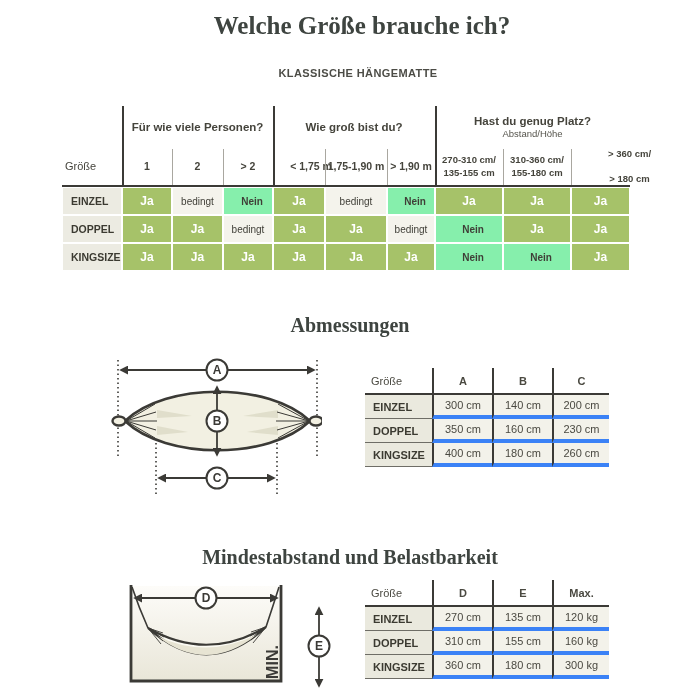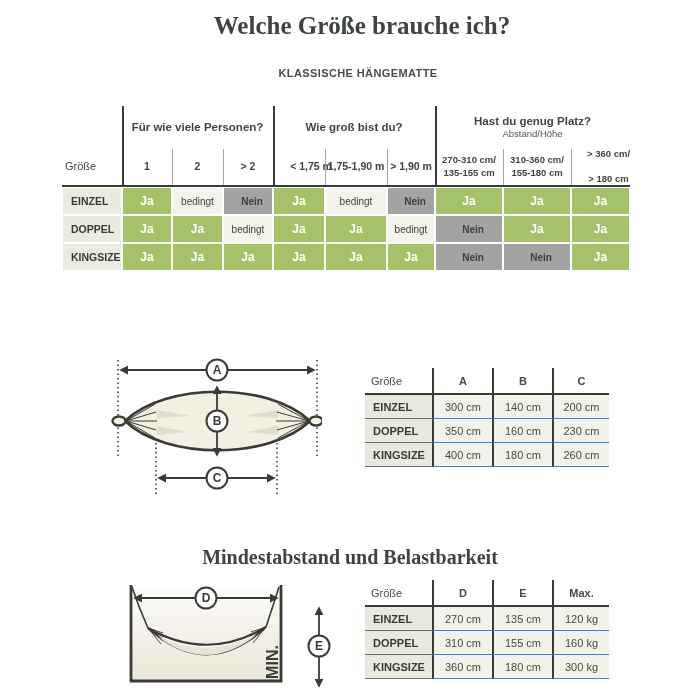--- a/index.html
+++ b/index.html
@@ -32,34 +32,34 @@
   .hthick{position:absolute;top:79px;left:0;width:568px;height:2px;background:#3b3a36;}
   .mx-data{position:absolute;left:0;top:81px;display:grid;
            grid-template-columns:60px 50px 51px 50px 52px 62px 48px 68px 68px 59px;
            grid-auto-rows:28px;}
   .m-cell{border:1px solid #fff;display:flex;align-items:center;justify-content:center;
           font-size:10px;color:#3f3e37;}
   .m-lbl{justify-content:flex-start;padding-left:8px;background:#ecebe2;font-weight:bold;
          font-size:10.5px;color:#3b3a31;}
   .c-ja{background:#a6c269;color:#fff;font-weight:bold;font-size:12px;}
   .c-bed{background:#f4f3ec;}
-  .c-nein{background:#a3a3a3;font-weight:bold;padding-left:8px;}
+  .c-nein{background:#86efac;font-weight:bold;padding-left:8px;}
 
   
   .stable{position:absolute;left:365px;display:grid;width:244px;
           grid-template-columns:67px 60px 60px 57px;grid-template-rows:27px 24px 24px 24px;
           font-size:11px;color:#4a4941;}
   #dims-table{top:368px;} #clear-table{top:580px;}
   .st-h{display:flex;align-items:center;justify-content:center;font-weight:bold;
         border-bottom:2px solid #3b3a36;}
   .st-h.first{justify-content:flex-start;padding-left:6px;font-weight:normal;}
   .st-lbl{background:#eae9de;font-weight:bold;display:flex;align-items:center;padding-left:8px;
           border-bottom:1px solid #6e6d66;color:#3b3a31;}
   .st-val{background:#f3f2ea;display:flex;align-items:center;justify-content:center;
-          border-bottom:1px solid #3b82f6;}
+          border-bottom:4px solid #3b82f6;}
   .vl{border-left:2px solid #3b3a36;}
 
   
   #diagram-top{position:absolute;left:106px;top:356px;}
   #diagram-side{position:absolute;left:115px;top:576px;}
   .dg-line{stroke:#3b3a36;}
   .dg-text{font-family:"Liberation Sans",sans-serif;font-weight:bold;fill:#3b3a36;}
 </style>
 </head>
 <body>
@@ -89,21 +89,21 @@
     <div class="sh" style="left:263px;width:62px;">1,75-1,90 m</div>
     <div class="sh" style="left:325px;width:48px;">&gt; 1,90 m</div>
     <div class="sh two" style="left:373px;width:68px;">
       <span>270-310 cm/</span>
       <span>135-155 cm</span>
     </div>
     <div class="sh two" style="left:441px;width:68px;">
       <span>310-360 cm/</span>
       <span>155-180 cm</span>
     </div>
-    <div class="sh two" style="left:517px;width:59px;gap:12px;">
+    <div class="sh two" style="left:538px;width:59px;gap:12px;">
       <span>&gt; 360 cm/</span>
       <span>&gt; 180 cm</span>
     </div>
 
     <div class="vthick" style="left:60px;"></div>
     <div class="vthick" style="left:211px;"></div>
     <div class="vthick" style="left:373px;"></div>
     <div class="vthin" style="left:110px;"></div>
     <div class="vthin" style="left:161px;"></div>
     <div class="vthin" style="left:263px;"></div>
@@ -141,20 +141,21 @@
       <div class="m-cell m-val c-ja">Ja</div>
       <div class="m-cell m-val c-ja">Ja</div>
       <div class="m-cell m-val c-ja">Ja</div>
       <div class="m-cell m-val c-ja">Ja</div>
       <div class="m-cell m-val c-nein">Nein</div>
       <div class="m-cell m-val c-nein">Nein</div>
       <div class="m-cell m-val c-ja">Ja</div>
     </div>
   </div>
 
+  <h2 class="sec-title" id="t-abmessungen">Abmessungen</h2>
 
   <svg id="diagram-top" width="216" height="148" viewBox="0 0 216 148">
     <defs>
       <marker id="ah1" viewBox="0 0 10 10" refX="8" refY="5" markerWidth="5" markerHeight="5" orient="auto-start-reverse">
         <path d="M0,0 L10,5 L0,10 Z" fill="#3b3a36"></path>
       </marker>
     </defs>
     <g>
       <line class="dg-line" x1="12" y1="4" x2="12" y2="102" stroke-width="1.6" stroke-dasharray="1.5,3"></line>
       <line class="dg-line" x1="211" y1="4" x2="211" y2="102" stroke-width="1.6" stroke-dasharray="1.5,3"></line>

